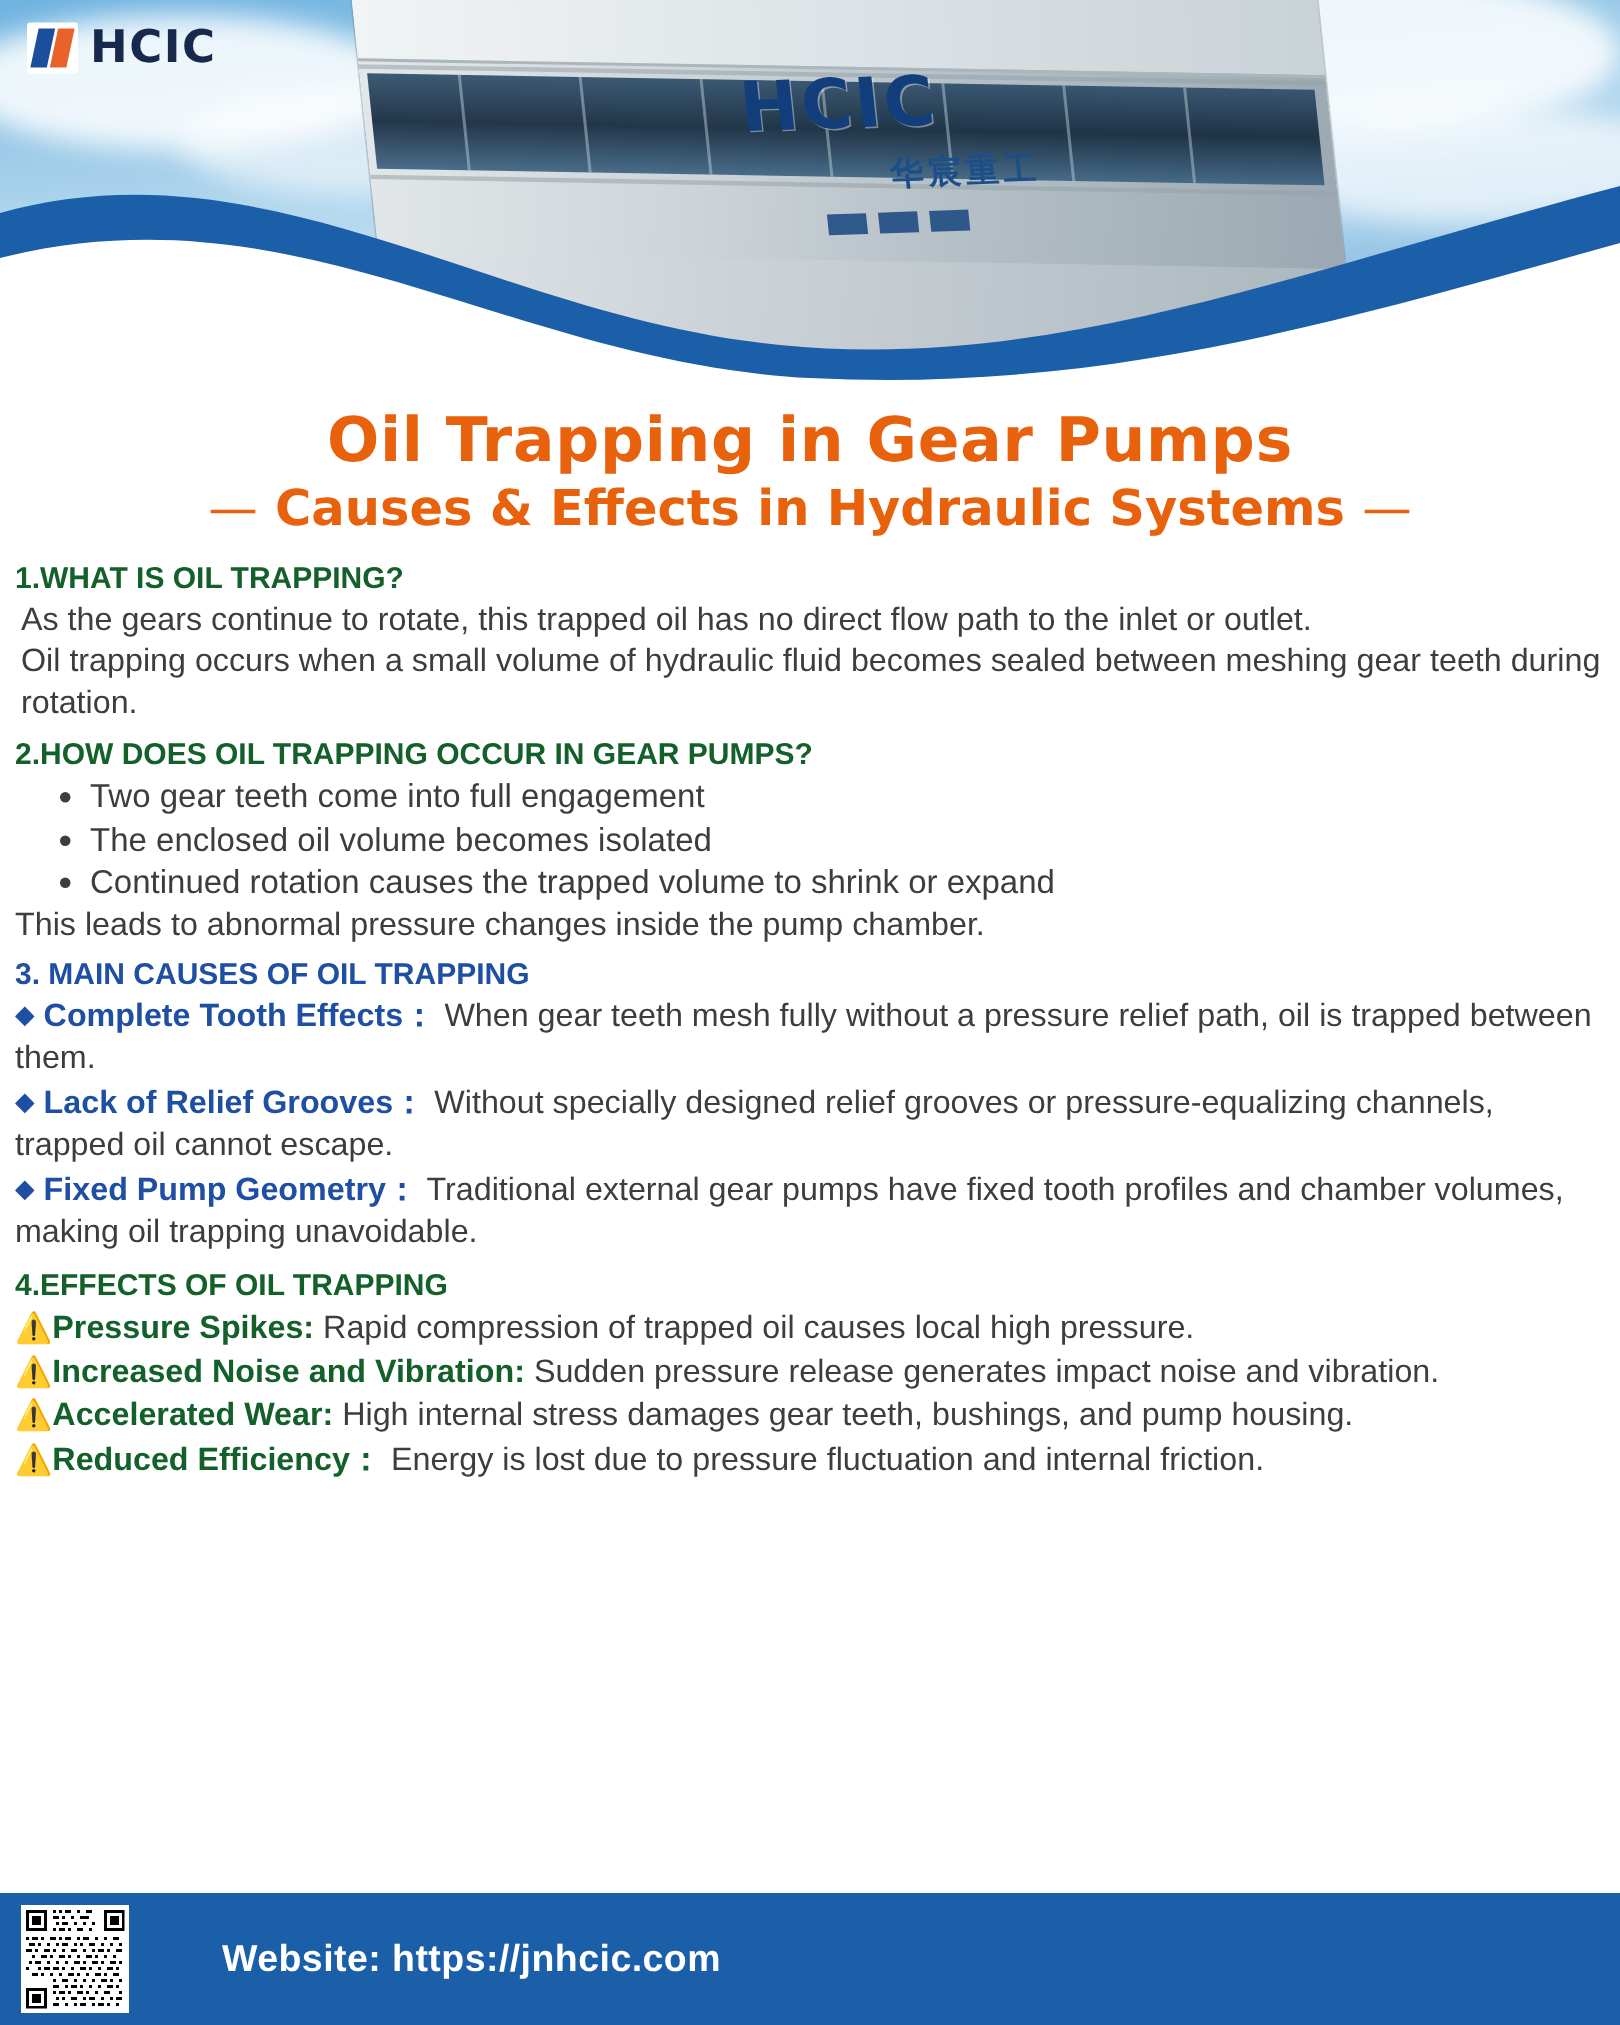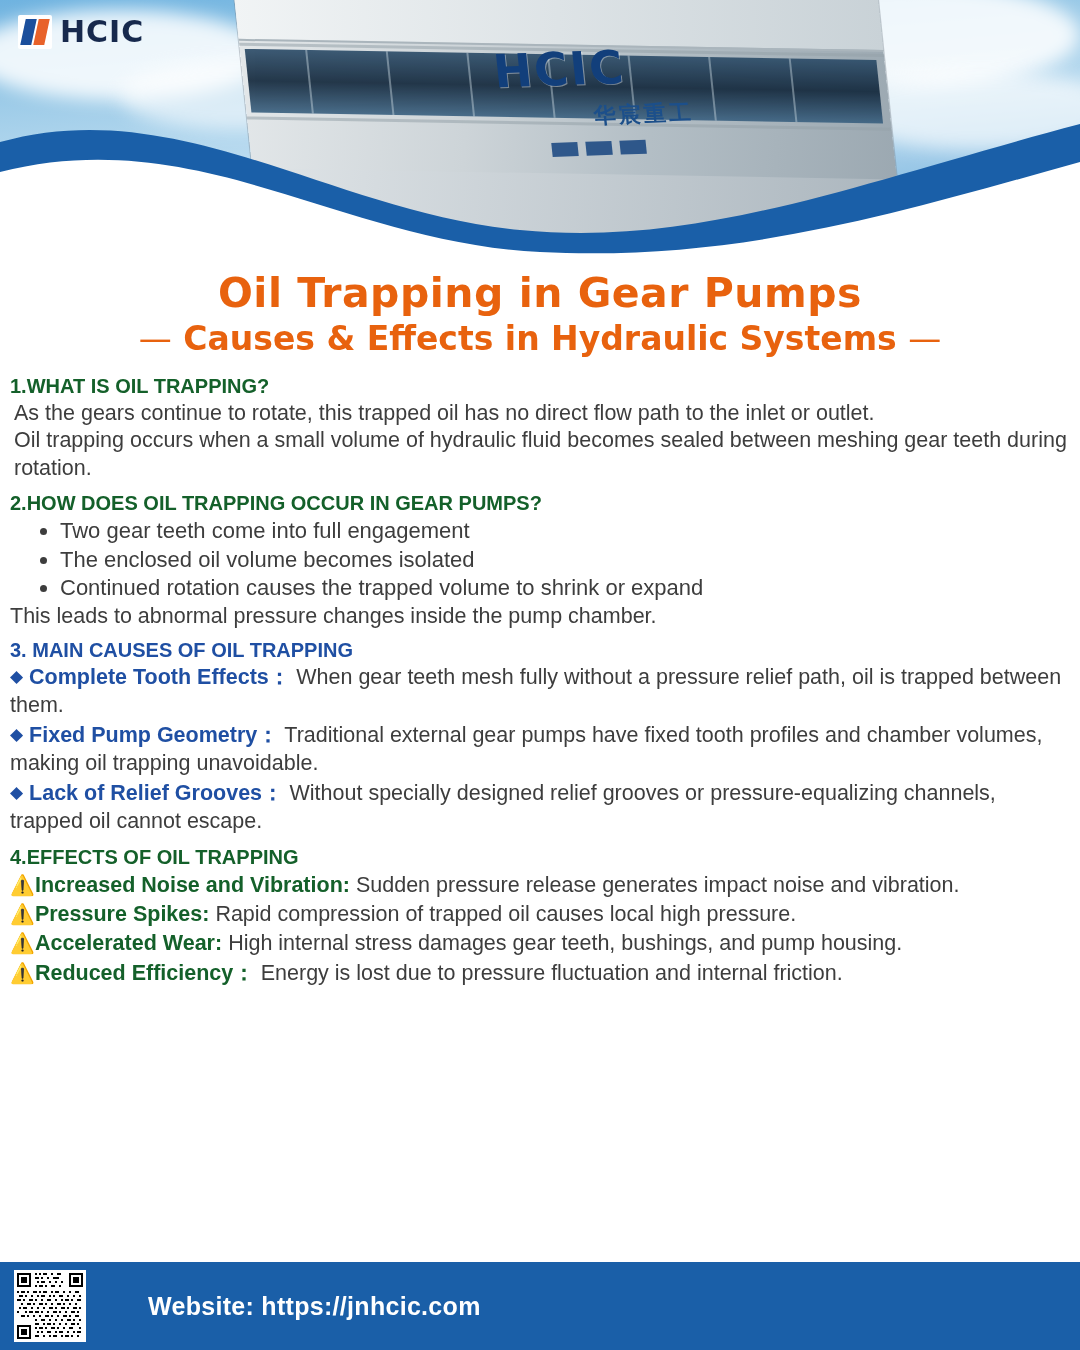--- a/index.html
+++ b/index.html
@@ -317,39 +317,39 @@
   <div class="sec-head blue">3. MAIN CAUSES OF OIL TRAPPING</div>
 
   <div class="cause-line">
     <span class="dia">◆</span>
     <b>Complete Tooth Effects</b><b>：</b>
     <span>When gear teeth mesh fully without a pressure relief path, oil is trapped between them.</span>
   </div>
 
   <div class="cause-line">
     <span class="dia">◆</span>
+    <b>Lack of Relief Grooves</b><b>：</b>
+    <span>Without specially designed relief grooves or pressure-equalizing channels, trapped oil cannot escape.</span>
+  </div>
+
+  <div class="cause-line">
+    <span class="dia">◆</span>
     <b>Fixed Pump Geometry</b><b>：</b>
     <span>Traditional external gear pumps have fixed tooth profiles and chamber volumes, making oil trapping unavoidable.</span>
   </div>
 
-  <div class="cause-line">
-    <span class="dia">◆</span>
-    <b>Lack of Relief Grooves</b><b>：</b>
-    <span>Without specially designed relief grooves or pressure-equalizing channels, trapped oil cannot escape.</span>
-  </div>
-
   <div class="sec-head dark">4.EFFECTS OF OIL TRAPPING</div>
 
+  <div class="effect-line">
+    <span class="warn">⚠️</span><b>Pressure Spikes:</b>
+    <span>Rapid compression of trapped oil causes local high pressure.</span>
+  </div>
   <div class="effect-line">
     <span class="warn">⚠️</span><b>Increased Noise and Vibration:</b>
     <span>Sudden pressure release generates impact noise and vibration.</span>
-  </div>
-  <div class="effect-line">
-    <span class="warn">⚠️</span><b>Pressure Spikes:</b>
-    <span>Rapid compression of trapped oil causes local high pressure.</span>
   </div>
   <div class="effect-line">
     <span class="warn">⚠️</span><b>Accelerated Wear:</b>
     <span>High internal stress damages gear teeth, bushings, and pump housing.</span>
   </div>
   <div class="effect-line">
     <span class="warn">⚠️</span><b>Reduced Efficiency：</b>
     <span>Energy is lost due to pressure fluctuation and internal friction.</span>
   </div>
 </div>

